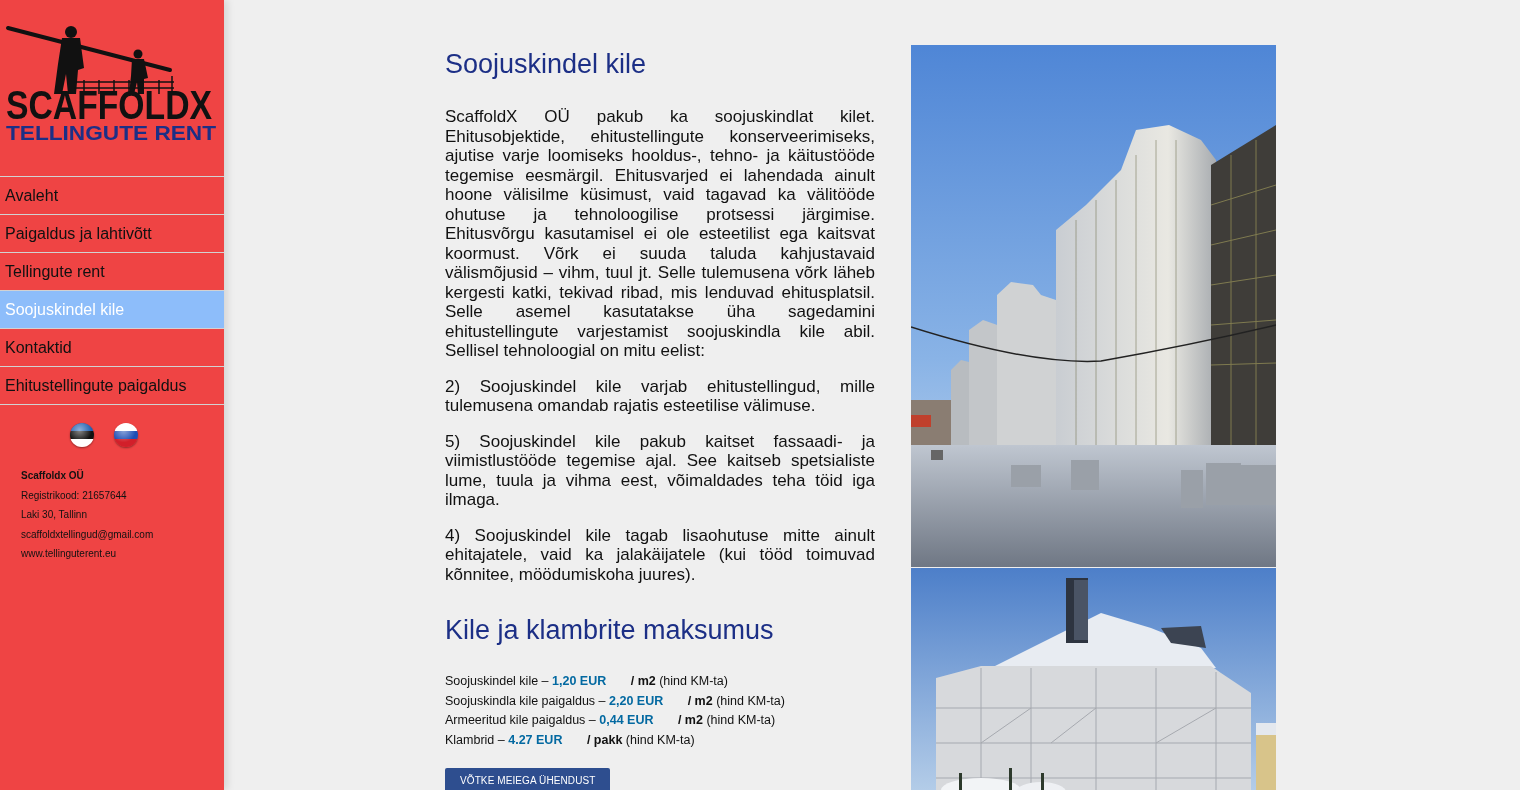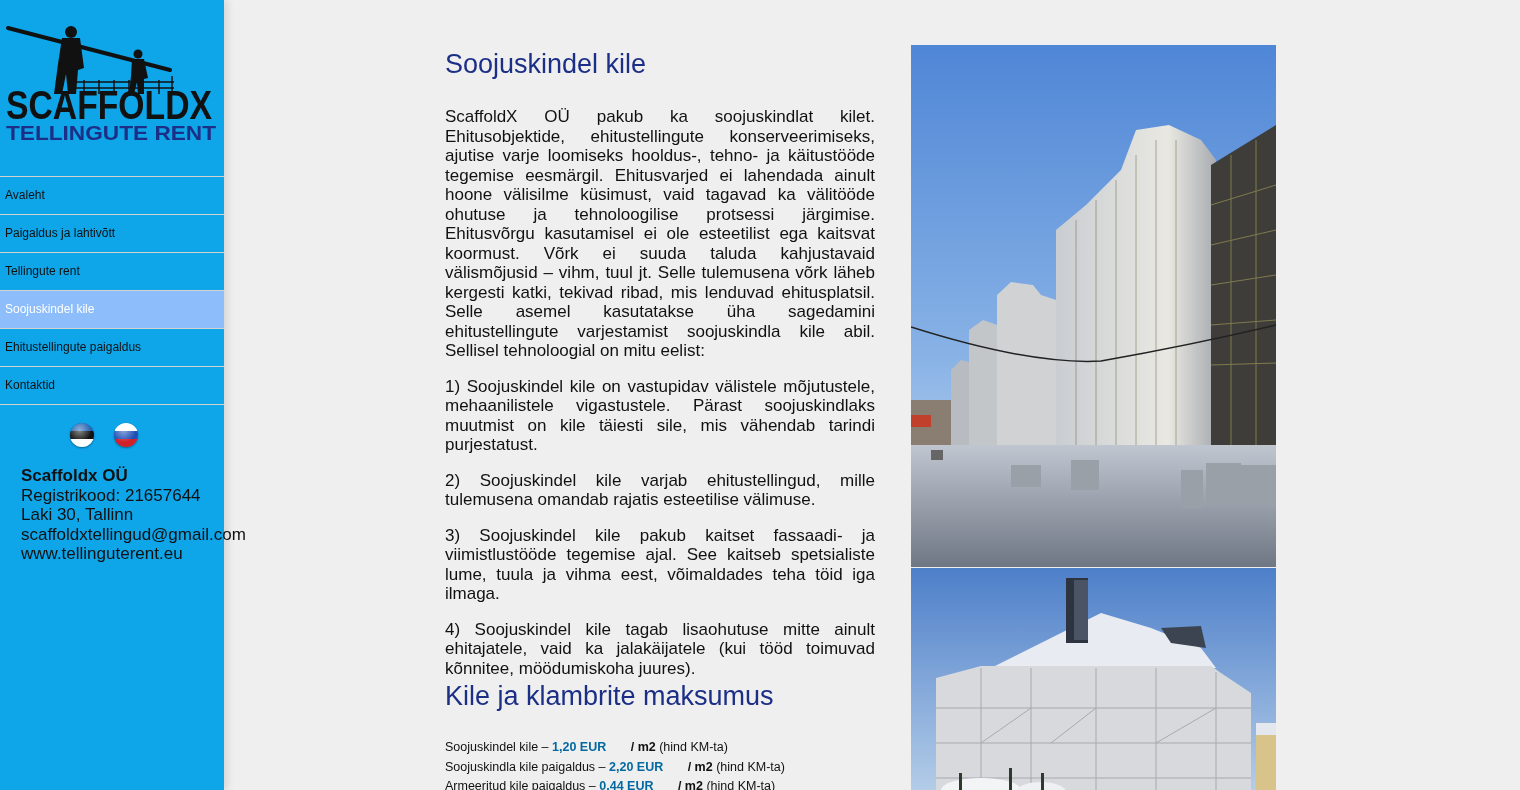--- a/index.html
+++ b/index.html
@@ -5,44 +5,44 @@
   html, body { margin:0; padding:0; }
   body {
     width:1520px; height:790px; overflow:hidden;
     background:#efefef;
     font-family:"Liberation Sans", sans-serif;
     color:#111;
     position:relative;
   }
   .sidebar {
     position:absolute; left:0; top:0; width:224px; height:790px;
-    background:#0ea5e9;
+    background:#ef4444;
     box-shadow: 3px 0 8px rgba(0,0,0,0.12);
     z-index:2;
   }
   .logo { position:absolute; left:4px; top:24px; width:214px; height:125px; }
   .logo svg { display:block; }
   .nav { position:absolute; left:0; top:176px; width:224px; }
   .nav-item {
-    height:37px; line-height:37px; padding-left:5px; font-size:12px; color:#111;
+    height:37px; line-height:37px; padding-left:5px; font-size:16px; color:#111;
     border-top:1px solid #d2d2d2; cursor:pointer;
   }
   .nav-item.active { background:#8dbdfa; color:#fff; }
   .nav-end { border-top:1px solid #d2d2d2; }
   .flags { position:absolute; left:70px; top:423px; display:flex; gap:20px; }
   .flag { width:24px; height:24px; border-radius:50%; overflow:hidden; box-shadow:0 1px 2px rgba(0,0,0,0.4); cursor:pointer; position:relative;}
   .flag .band { height:8px; }
   .flag::after { content:""; position:absolute; inset:0; border-radius:50%;
     background:radial-gradient(circle at 40% 30%, rgba(255,255,255,0.5), rgba(255,255,255,0) 55%); }
-  .company { position:absolute; left:21px; top:466px; font-size:17px; line-height:19.5px; color:#111; }
+  .company { position:absolute; left:21px; top:466px; font-size:10px; line-height:19.5px; color:#111; }
   .company .name { font-weight:bold; }
 
   .content { position:absolute; left:445px; top:46px; width:430px; }
   h1 { margin:0; font-weight:normal; color:#1c2f86; font-size:27px; line-height:36px; }
-  h1.h-price { }
+  h1.h-price { margin-top:28px; }
   .intro { margin-top:25px; }
   p { margin:0; font-size:17px; line-height:19.5px; text-align:justify; color:#111; }
   p + p { margin-top:16px; }
   .prices { margin-top:24px; font-size:12.5px; line-height:19.7px; }
   .price-val { color:#0369a1; font-weight:bold; }
   .unit { font-weight:bold;margin-left:21px; }
   .cta {
     margin-top:17px; display:inline-block; background:#2e4e8f; color:#fff;
     font-size:10px; padding:0 15px; height:39px; line-height:25px; border-radius:2px;
     cursor:pointer; letter-spacing:0.1px;
@@ -81,22 +81,22 @@
       <text x="2" y="95" font-family="Liberation Sans, sans-serif" font-weight="bold" font-size="40" fill="#111" textLength="206" lengthAdjust="spacingAndGlyphs">SCAFFOLDX</text>
       <text x="2" y="116" font-family="Liberation Sans, sans-serif" font-weight="bold" font-size="21" fill="#1c2f86" textLength="210" lengthAdjust="spacingAndGlyphs">TELLINGUTE RENT</text>
     </svg>
   </div>
 
   <nav class="nav">
     <div class="nav-item">Avaleht</div>
     <div class="nav-item">Paigaldus ja lahtivõtt</div>
     <div class="nav-item">Tellingute rent</div>
     <div class="nav-item active">Soojuskindel kile</div>
+    <div class="nav-item">Kontaktid</div>
     <div class="nav-item">Ehitustellingute paigaldus</div>
-    <div class="nav-item">Kontaktid</div>
     <div class="nav-end"></div>
   </nav>
 
   <div class="flags">
     <div class="flag" title="Eesti">
       <div class="band" style="background:#1f5fb0"></div>
       <div class="band" style="background:#111"></div>
       <div class="band" style="background:#fff"></div>
     </div>
     <div class="flag" title="Русский">
@@ -112,23 +112,22 @@
     <div>Laki 30, Tallinn</div>
     <div>scaffoldxtellingud@gmail.com</div>
     <div>www.tellinguterent.eu</div>
   </div>
 </aside>
 
 <main class="content">
   <h1>Soojuskindel kile</h1>
   <div class="intro">
     <p>ScaffoldX OÜ pakub ka soojuskindlat kilet. Ehitusobjektide, ehitustellingute konserveerimiseks, ajutise varje loomiseks hooldus-, tehno- ja käitustööde tegemise eesmärgil. Ehitusvarjed ei lahendada ainult hoone välisilme küsimust, vaid tagavad ka välitööde ohutuse ja tehnoloogilise protsessi järgimise. Ehitusvõrgu kasutamisel ei ole esteetilist ega kaitsvat koormust. Võrk ei suuda taluda kahjustavaid välismõjusid – vihm, tuul jt. Selle tulemusena võrk läheb kergesti katki, tekivad ribad, mis lenduvad ehitusplatsil. Selle asemel kasutatakse üha sagedamini ehitustellingute varjestamist soojuskindla kile abil. Sellisel tehnoloogial on mitu eelist:</p>
-    <p>1) Soojuskindel kile on vastupidav välistele mõjutustele, mehaanilistele vigastustele. Pärast soojuskindlaks muutmist on kile täiesti sile, mis vähendab tarindi purjestatust.</p>
     <p>2) Soojuskindel kile varjab ehitustellingud, mille tulemusena omandab rajatis esteetilise välimuse.</p>
-    <p>3) Soojuskindel kile pakub kaitset fassaadi- ja viimistlustööde tegemise ajal. See kaitseb spetsialiste lume, tuula ja vihma eest, võimaldades teha töid iga ilmaga.</p>
+    <p>5) Soojuskindel kile pakub kaitset fassaadi- ja viimistlustööde tegemise ajal. See kaitseb spetsialiste lume, tuula ja vihma eest, võimaldades teha töid iga ilmaga.</p>
     <p>4) Soojuskindel kile tagab lisaohutuse mitte ainult ehitajatele, vaid ka jalakäijatele (kui tööd toimuvad kõnnitee, möödumiskoha juures).</p>
   </div>
 
   <h1 class="h-price">Kile ja klambrite maksumus</h1>
 
   <div class="prices">
     <div><span>Soojuskindel kile – </span><span class="price-val">1,20 EUR</span><span class="unit"> / m2</span><span> (hind KM-ta)</span></div>
     <div><span>Soojuskindla kile paigaldus – </span><span class="price-val">2,20 EUR</span><span class="unit"> / m2</span><span> (hind KM-ta)</span></div>
     <div><span>Armeeritud kile paigaldus – </span><span class="price-val">0,44 EUR</span><span class="unit"> / m2</span><span> (hind KM-ta)</span></div>
     <div><span>Klambrid – </span><span class="price-val">4.27 EUR</span><span class="unit"> / pakk</span><span> (hind KM-ta)</span></div>

